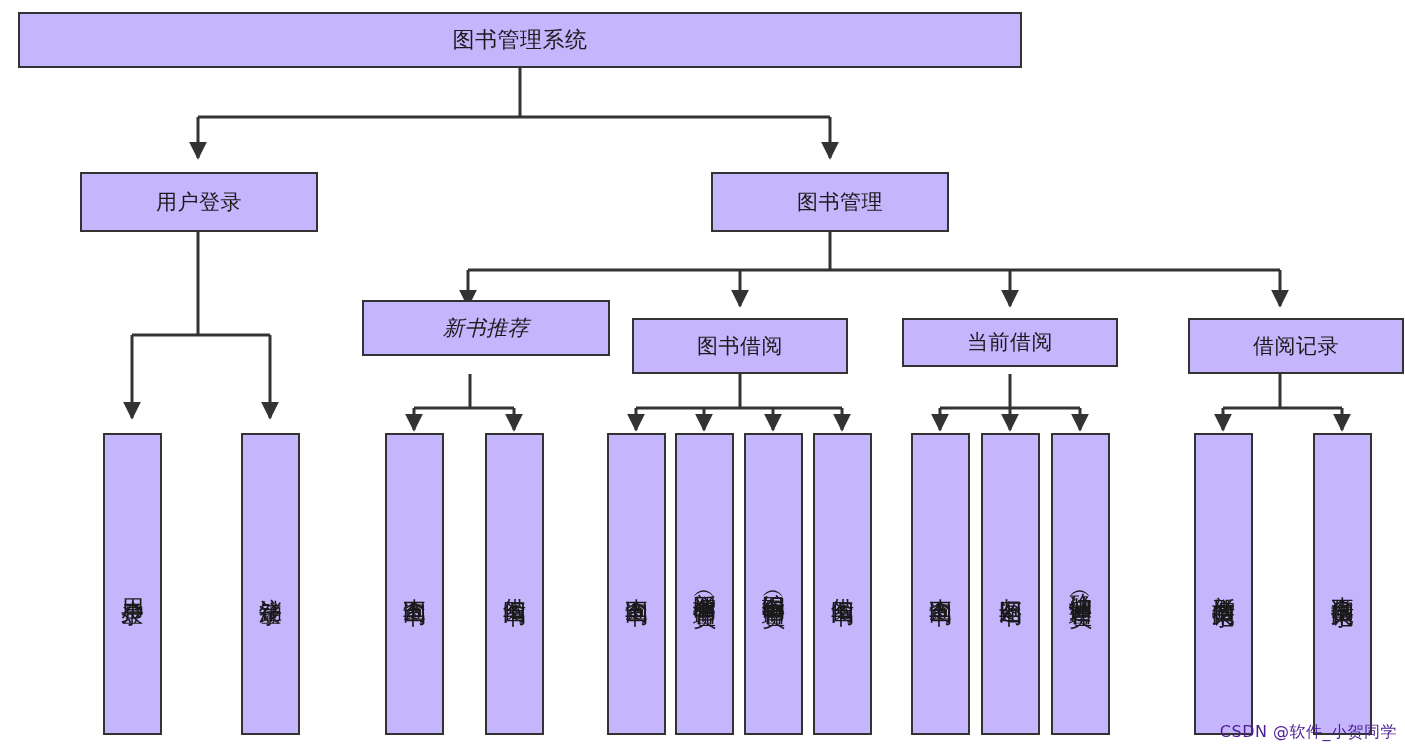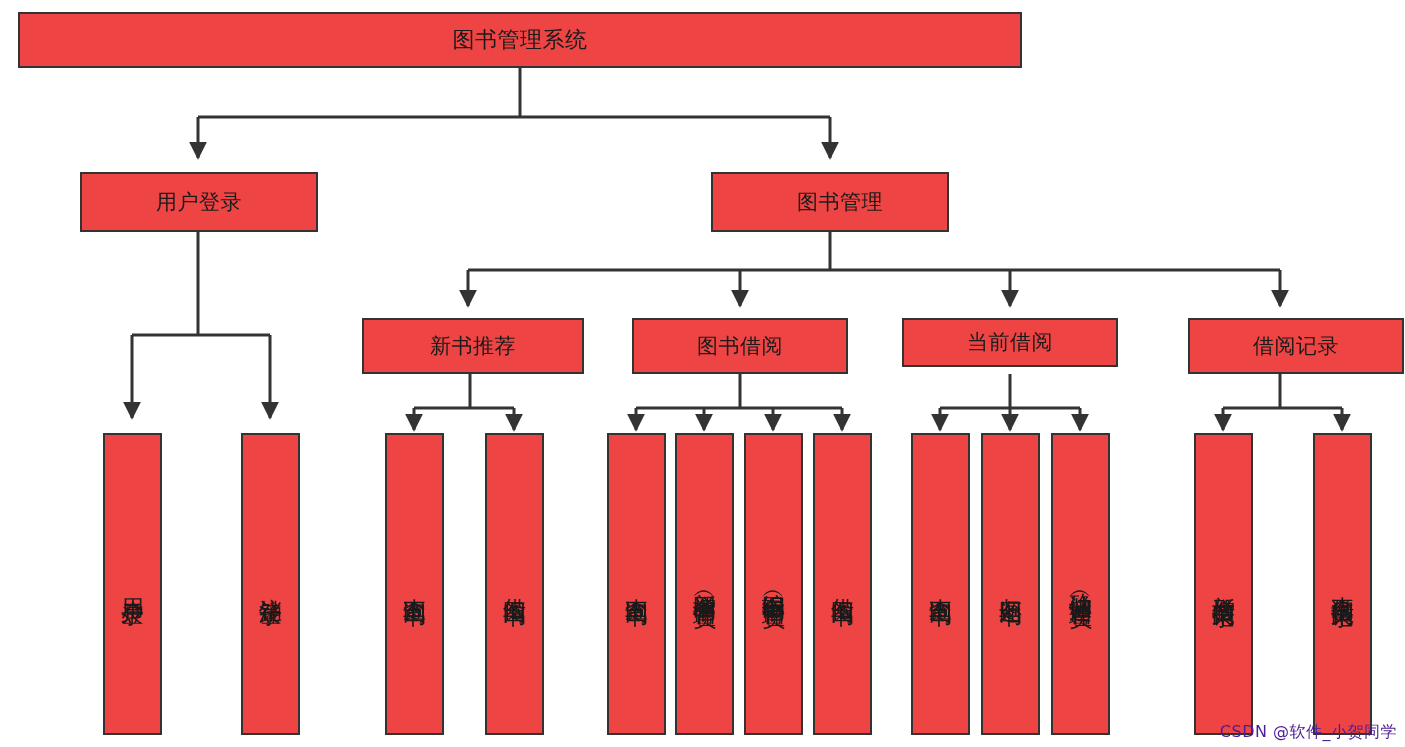--- a/index.html
+++ b/index.html
@@ -22,21 +22,21 @@
     position: absolute;
     left: 0;
     top: 0;
     width: 1405px;
     height: 747px;
     pointer-events: none;
   }
   .node {
     position: absolute;
     box-sizing: border-box;
-    background: #ef4444;
+    background: #c4b5fd;
     border: 2px solid #333333;
     display: flex;
     align-items: center;
     justify-content: center;
     z-index: 2;
   }
   .node .label {
     color: #1a1a1a;
     line-height: 1.15;
     text-align: center;
@@ -133,21 +133,21 @@
     <span class="label">图书管理系统</span>
   </div>
 
   <div class="node horiz" style="left:80px; top:172px; width:238px; height:60px;">
     <span class="label">用户登录</span>
   </div>
   <div class="node horiz" style="left:711px; top:172px; width:238px; height:60px;padding-left:20px;">
     <span class="label">图书管理</span>
   </div>
 
-  <div class="node horiz" style="left:362px; top:318px; width:222px; height:56px;">
+  <div class="node horiz" style="left:362px; top:300px; width:248px; height:56px;font-style:italic;">
     <span class="label">新书推荐</span>
   </div>
   <div class="node horiz" style="left:632px; top:318px; width:216px; height:56px;">
     <span class="label">图书借阅</span>
   </div>
   <div class="node horiz" style="left:902px; top:318px; width:216px; height:49px;">
     <span class="label">当前借阅</span>
   </div>
   <div class="node horiz" style="left:1188px; top:318px; width:216px; height:56px;">
     <span class="label">借阅记录</span>

